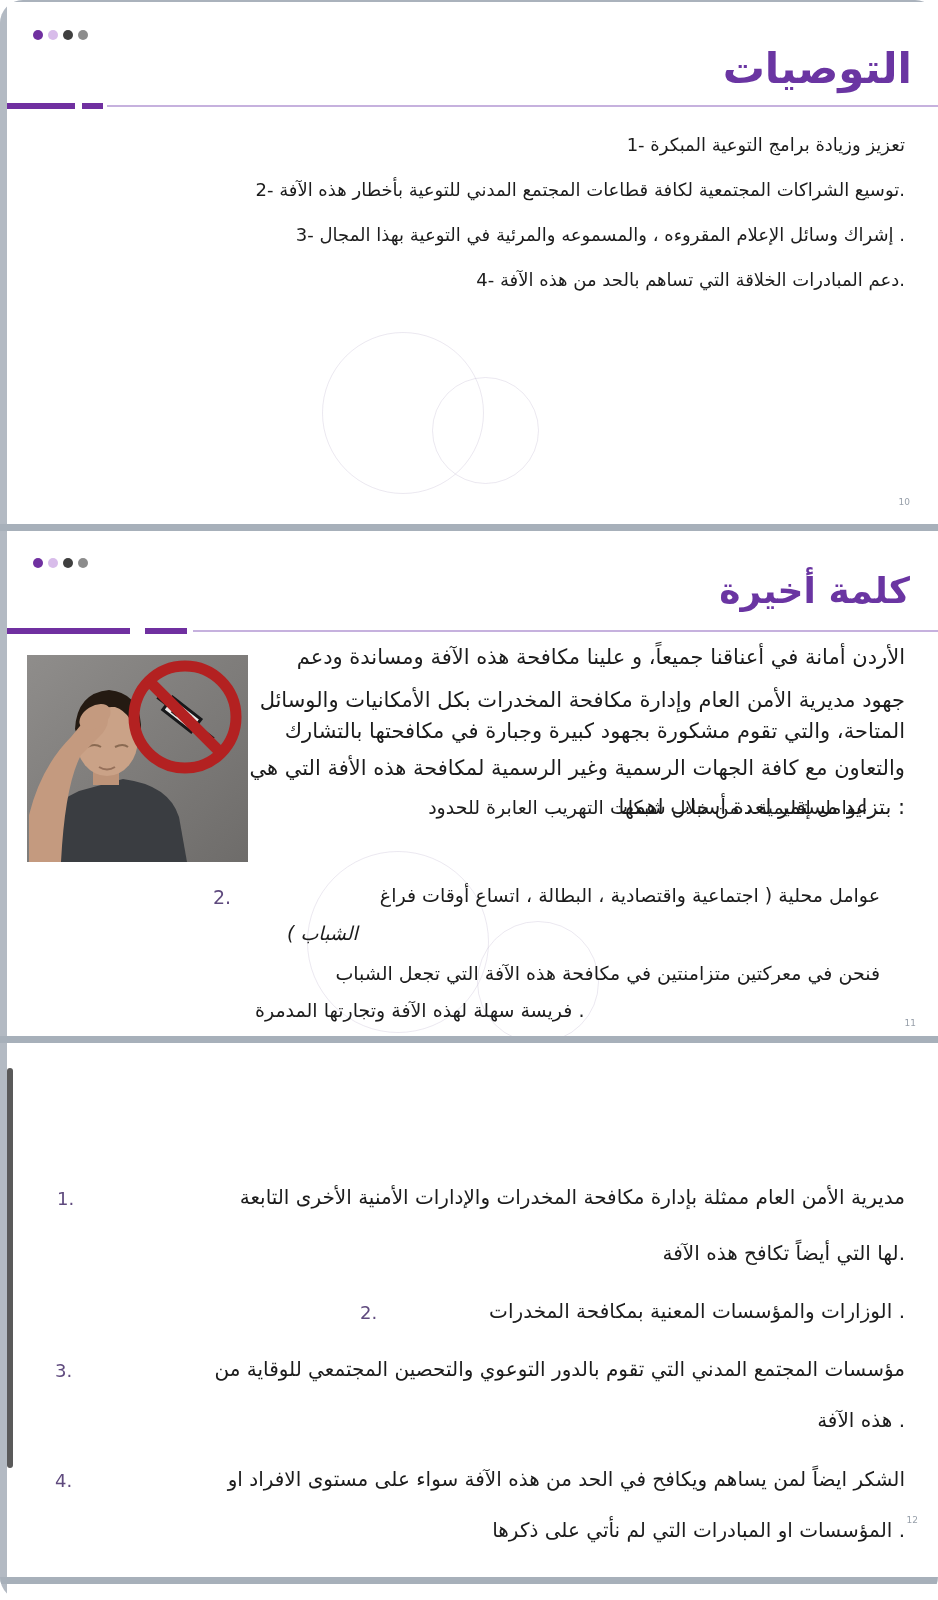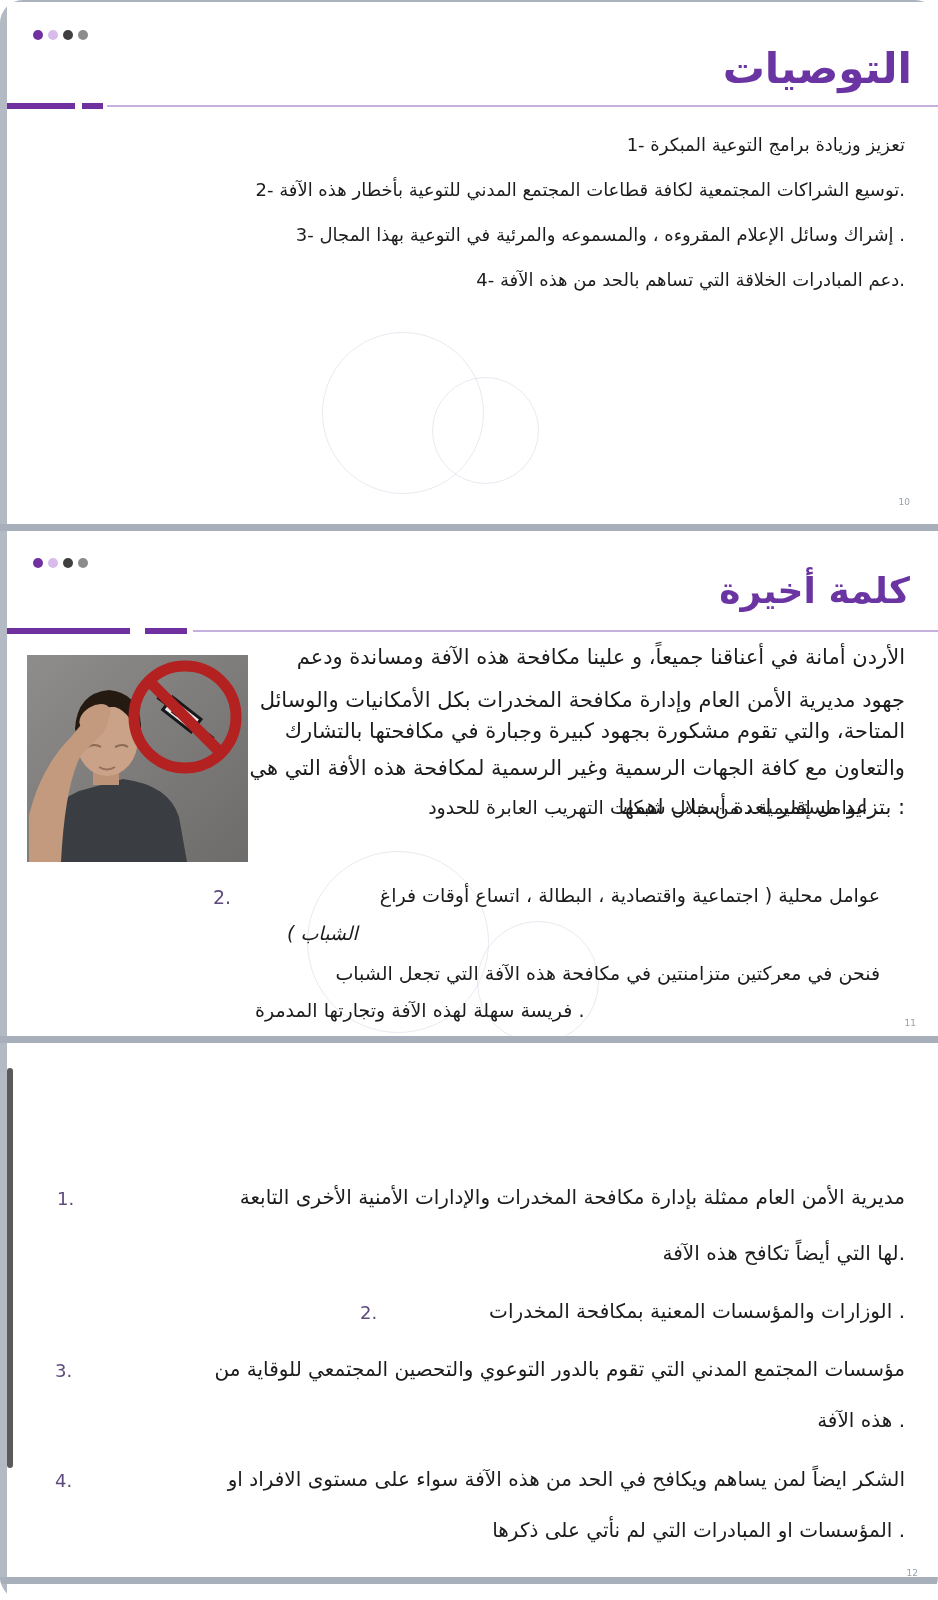--- a/index.html
+++ b/index.html
@@ -132,17 +132,17 @@
   <div class="line s3-item" style="top:1299px;">الوزارات والمؤسسات المعنية بمكافحة المخدرات .</div>
 
   <div class="marker" style="left:55px;top:1360px;font-size:18px;">3.</div>
   <div class="line s3-item" style="top:1357px;">مؤسسات المجتمع المدني التي تقوم بالدور التوعوي والتحصين المجتمعي للوقاية من</div>
   <div class="line s3-item" style="top:1408px;margin-left:32px;">هذه الآفة .</div>
 
   <div class="marker" style="left:55px;top:1470px;font-size:18px;">4.</div>
   <div class="line s3-item" style="top:1467px;">الشكر ايضاً لمن يساهم ويكافح في الحد من هذه الآفة سواء على مستوى الافراد او</div>
   <div class="line s3-item" style="top:1518px;">المؤسسات او المبادرات التي لم نأتي على ذكرها .</div>
 
-  <div class="pagenum" style="right:20px;top:1568px;">12</div>
+  <div class="pagenum" style="right:20px;top:1515px;">12</div>
 
   <div class="scroll-thumb"></div>
   <div class="divider" style="top:1577px;"></div>
 </div>
 
 </body></html>

